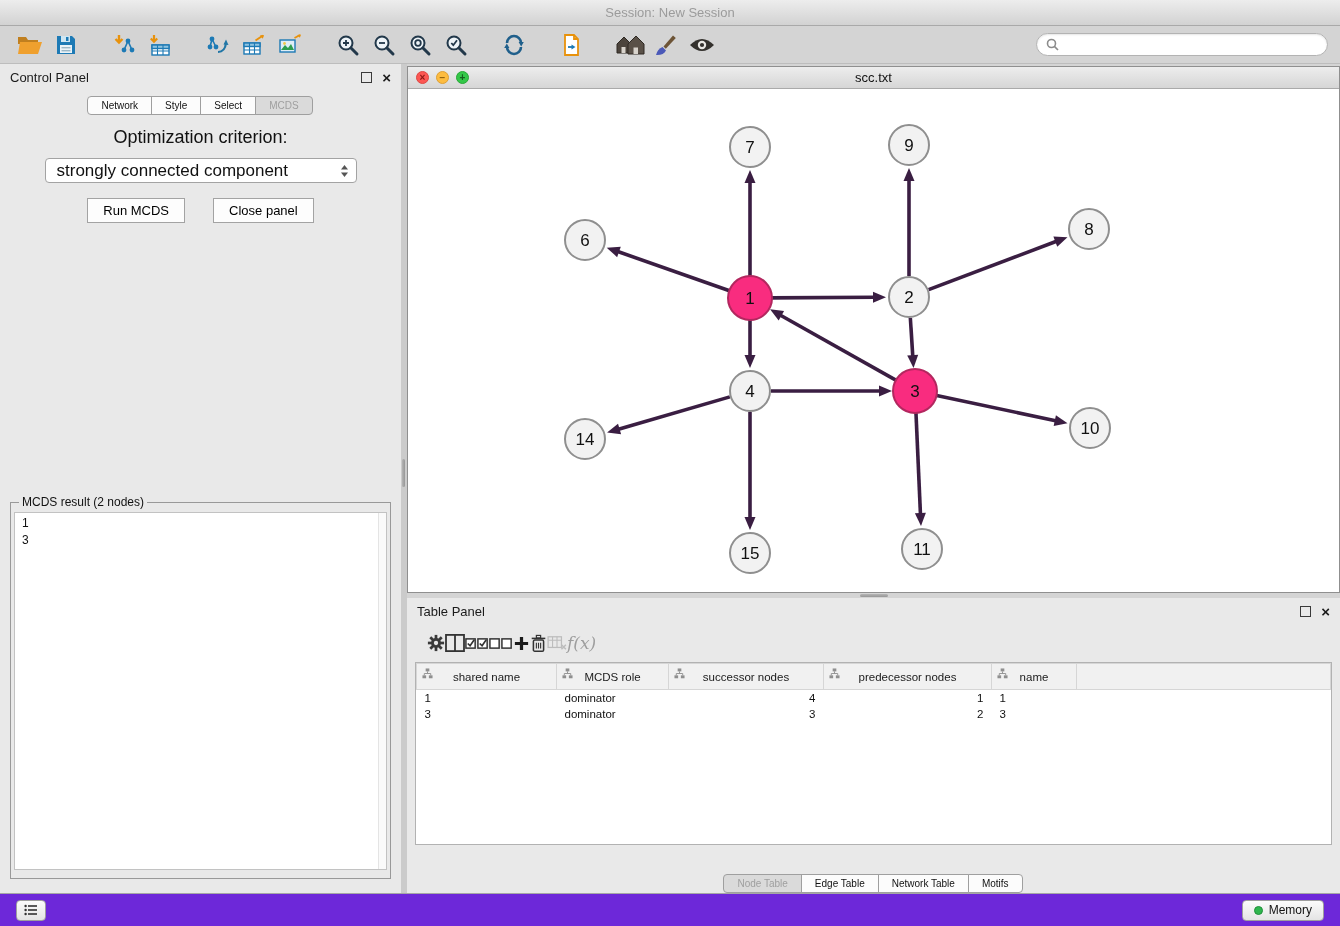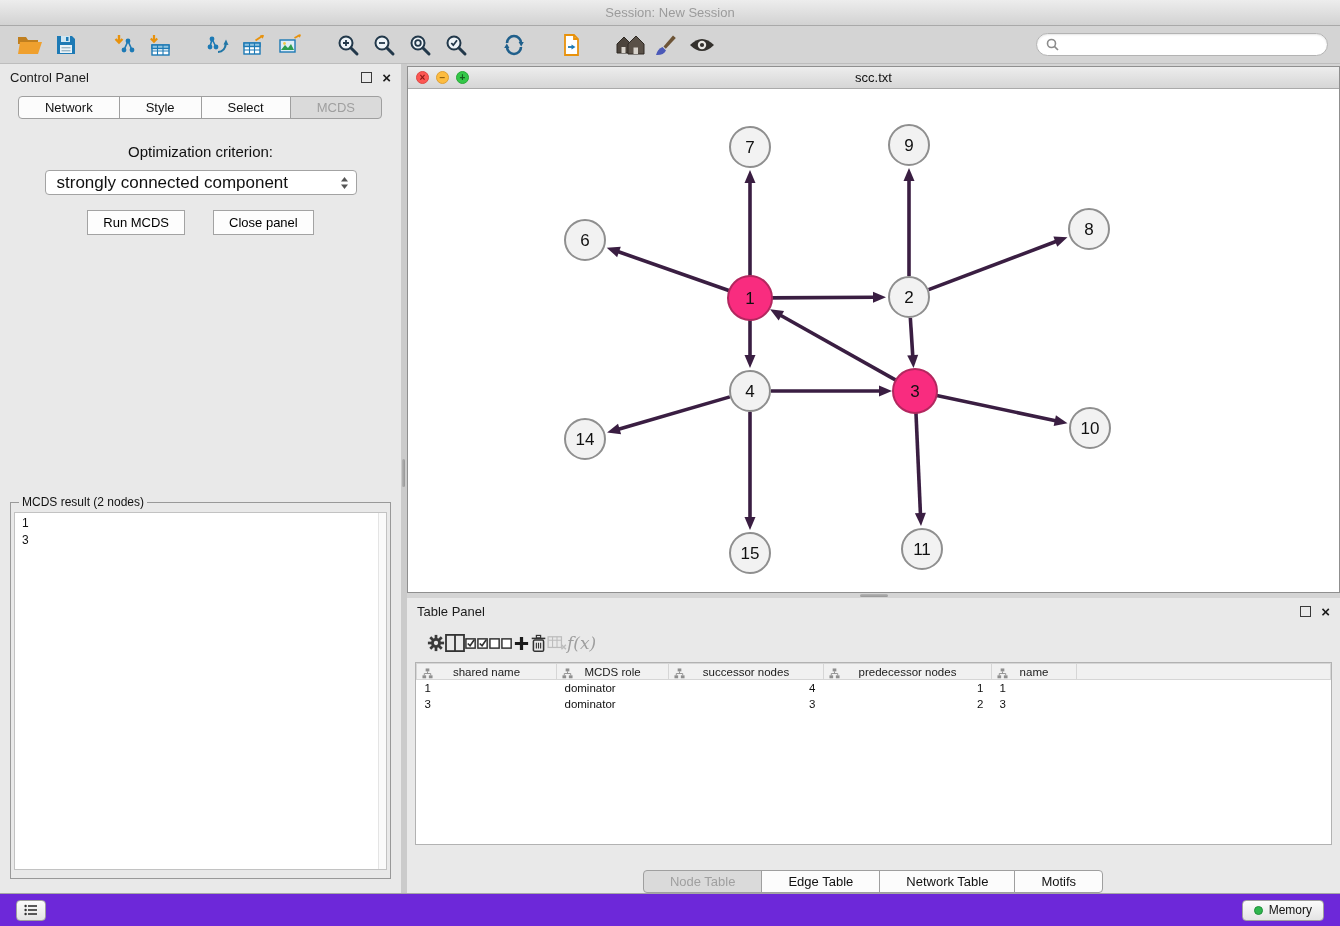--- a/index.html
+++ b/index.html
@@ -16,26 +16,26 @@
 .search-wrap input{border:none;outline:none;flex:1;font-size:12px;background:transparent;font-family:"Liberation Sans",sans-serif}
 
 
 .main{display:flex;height:829px}
 .control-panel{width:401px;display:flex;flex-direction:column;background:#e9e9e9}
 .panel-head{height:26px;display:flex;align-items:center;padding:0 10px;font-size:13px;color:#1b1b1b;flex:none}
 .panel-head .spacer{flex:1}
 .float-btn{width:11px;height:11px;border:1.6px solid #3a3a3a;margin-left:10px;background:transparent}
 .close-btn{margin-left:10px;font-size:15px;font-weight:bold;color:#1b1b1b;line-height:11px}
 .seg-row{display:flex;justify-content:center;padding:6px 0 8px;flex:none}
-.seg-tab{border:1px solid #9f9f9f;background:#fcfcfc;padding:3px 26px;font-size:13px;margin-left:-1px;color:#111;white-space:nowrap}
+.seg-tab{border:1px solid #9f9f9f;background:#fcfcfc;padding:3px 13px;font-size:10px;margin-left:-1px;color:#111;white-space:nowrap}
 .seg-tab:first-child{border-radius:4px 0 0 4px}
 .seg-tab:last-child{border-radius:0 4px 4px 0}
 .seg-tab.active{background:#dadada;color:#9f9f9f}
 .cp-content{flex:1;display:flex;flex-direction:column;align-items:center}
-.opt-label{margin-top:16px;font-size:15px}
+.opt-label{margin-top:4px;font-size:18px}
 .dropdown{margin-top:10px;width:312px;height:25px;background:#fff;border:1px solid #a3a3a3;border-radius:4px;display:flex;align-items:center;padding:0 7px 0 11px;font-size:17px}
 .dropdown .dd-text{flex:1}
 .btn-row{margin-top:15px;display:flex;gap:28px}
 .btn{background:#fdfdfd;border:1px solid #a3a3a3;border-radius:0;padding:4px 15px;font-size:13px;font-family:"Liberation Sans",sans-serif}
 .result-fieldset{margin-top:auto;margin-bottom:14px;width:381px;height:384px;border:1px solid #999;padding:3px;background:#e9e9e9}
 .result-fieldset legend{font-size:12px;padding:0 3px;margin-left:5px;color:#111}
 .result-area{width:100%;height:358px;background:#fff;border:1px solid #c2c2c2;position:relative;font-size:12px;line-height:17px;padding:2px 7px;overflow:hidden}
 .result-scroll{position:absolute;right:0;top:0;bottom:0;width:8px;background:#fafafa;border-left:1px solid #e4e4e4}
 .splitter{width:6px;background:#cbcbcb;position:relative;flex:none}
 .splitter::after{content:"";position:absolute;top:395px;left:1px;width:3px;height:28px;background:linear-gradient(90deg,#b5b5b5,#979797);border-radius:2px}
@@ -55,21 +55,21 @@
 .hgap{height:5px;display:flex;align-items:center;justify-content:center;flex:none}
 .hgrip{width:28px;height:3px;background:linear-gradient(#b5b5b5,#979797);border-radius:2px}
 
 
 .table-panel{flex:1;display:flex;flex-direction:column;background:#e9e9e9;min-height:0}
 .tp-toolbar{height:38px;display:flex;align-items:center;padding:0 20px;flex:none}
 .tp-btn{display:flex;align-items:center;justify-content:center}
 .fx{font-family:"DejaVu Serif","Liberation Serif",serif;font-style:italic;font-size:17px;color:#9e9e9e}
 .table-wrap{flex:1;margin:0 8px;background:#fff;border:1px solid #b2b2b2;overflow:hidden;min-height:0}
 table{border-collapse:collapse;width:100%;table-layout:fixed;font-size:11.5px}
-thead th{background:#f1f1f1;border:1px solid #d6d6d6;height:16px;font-weight:normal;position:relative;text-align:center;color:#1b1b1b;overflow:hidden;white-space:nowrap}
+thead th{background:#f1f1f1;border:1px solid #d6d6d6;height:26px;font-weight:normal;position:relative;text-align:center;color:#1b1b1b;overflow:hidden;white-space:nowrap}
 .colicon{position:absolute;left:5px;top:4px}
 tbody td{height:16px;padding:0 8px;color:#111;white-space:nowrap;overflow:hidden}
 td.num{text-align:right}
 .tp-tabs{height:48px;display:flex;justify-content:center;align-items:flex-end;flex:none}
 
 
 .statusbar{height:33px;background:#6d28d9;border-top:1px solid #a6a6a6;display:flex;align-items:center;padding:0 16px}
 .mini-btn{width:30px;height:21px;border:1px solid #9f9f9f;border-radius:4px;background:linear-gradient(#fcfcfc,#e4e4e4);display:flex;align-items:center;justify-content:center}
 .memory-btn{margin-left:auto;height:21px;border:1px solid #9f9f9f;border-radius:4px;background:linear-gradient(#fcfcfc,#e4e4e4);display:flex;align-items:center;gap:6px;padding:0 11px;font-size:12px;font-family:"Liberation Sans",sans-serif}
 .memdot{width:9px;height:9px;border-radius:50%;background:#2fb64e;border:1px solid #1f8f3a}

